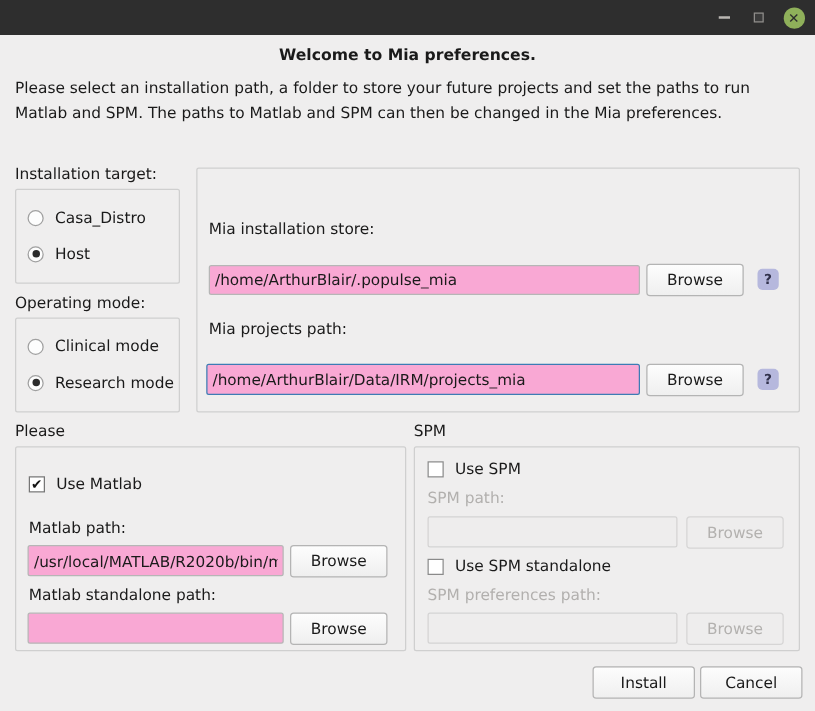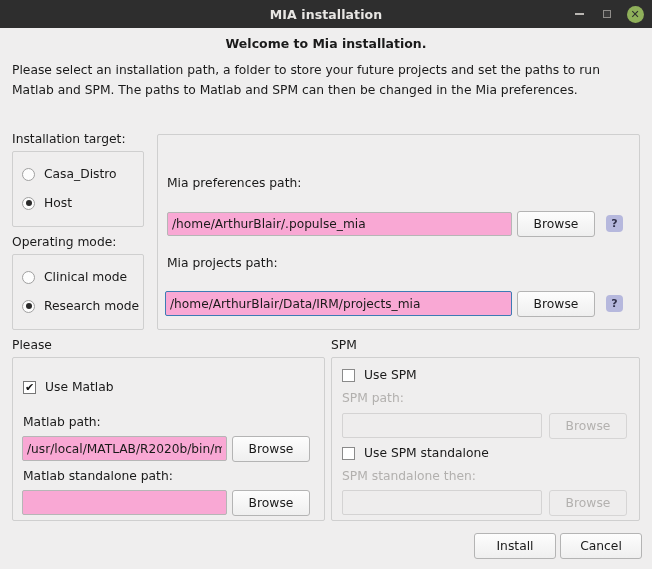--- a/index.html
+++ b/index.html
@@ -172,35 +172,34 @@
     display: flex; align-items: center; justify-content: center;
     cursor: default;
   }
 </style>
 </head>
 <body>
 
 <div id="app">
 
   <div class="titlebar">
-    <div class="titlebar-title">MIA installation</div>
     <div class="win-controls">
       <div class="win-btn">
         <span class="min-glyph"></span>
       </div>
       <div class="win-btn">
         <span class="max-glyph"></span>
       </div>
       <div class="win-btn">
         <span class="close-circle">✕</span>
       </div>
     </div>
   </div>
 
-  <div class="welcome">Welcome to Mia installation.</div>
+  <div class="welcome">Welcome to Mia preferences.</div>
   <div class="intro">Please select an installation path, a folder to store your future projects and set the paths to run Matlab and SPM. The paths to Matlab and SPM can then be changed in the Mia preferences.</div>
 
   <div class="grp-label" style="left:12px; top:132px;">Installation target:</div>
   <div class="groupbox" style="left:12px; top:151px; width:132px; height:76px;"></div>
 
   <div class="radio-row" style="left:22px; top:167px;">
     <span class="radio"></span>
     <span>Casa_Distro</span>
   </div>
   <div class="radio-row" style="left:22px; top:196px;">
@@ -215,21 +214,21 @@
     <span class="radio"></span>
     <span>Clinical mode</span>
   </div>
   <div class="radio-row" style="left:22px; top:299px;">
     <span class="radio checked"></span>
     <span>Research mode</span>
   </div>
 
   <div class="groupbox" style="left:157px; top:134px; width:483px; height:196px;"></div>
 
-  <div class="fld-label" style="left:167px; top:176px;">Mia preferences path:</div>
+  <div class="fld-label" style="left:167px; top:176px;">Mia installation store:</div>
   <input class="tinput" style="left: 167px; top: 212px; width: 345px; height: 24px;" value="/home/ArthurBlair/.populse_mia">
   <div class="btn" style="left:517px; top:211px; width:78px; height:26px;">Browse</div>
   <div class="help-icon" style="left:606px; top:215px;">?</div>
 
   <div class="fld-label" style="left:167px; top:256px;">Mia projects path:</div>
   <input class="tinput focused" style="left: 165px; top: 291px; width: 347px; height: 25px;" value="/home/ArthurBlair/Data/IRM/projects_mia">
   <div class="btn" style="left:517px; top:291px; width:78px; height:26px;">Browse</div>
   <div class="help-icon" style="left:606px; top:295px;">?</div>
 
   <div class="grp-label" style="left:12px; top:338px;">Please</div>
@@ -258,20 +257,20 @@
 
   <div class="fld-label disabled" style="left:342px; top:391px;">SPM path:</div>
   <input class="tinput disabled" style="left: 342px; top: 413px; width: 200px; height: 25px;" disabled="" value="">
   <div class="btn disabled" style="left:549px; top:413px; width:78px; height:26px;">Browse</div>
 
   <div class="check-row disabled" style="left:342px; top:446px;">
     <span class="cbox unchecked"></span>
     <span style="color:#1a1a1a;">Use SPM standalone</span>
   </div>
 
-  <div class="fld-label disabled" style="left:342px; top:469px;">SPM standalone then:</div>
+  <div class="fld-label disabled" style="left:342px; top:469px;">SPM preferences path:</div>
   <input class="tinput disabled" style="left: 342px; top: 490px; width: 200px; height: 25px;" disabled="" value="">
   <div class="btn disabled" style="left:549px; top:490px; width:78px; height:26px;">Browse</div>
 
   <div class="btn" style="left:474px; top:533px; width:82px; height:26px;">Install</div>
   <div class="btn" style="left:560px; top:533px; width:82px; height:26px;">Cancel</div>
 
 </div>
 
 </body></html>

